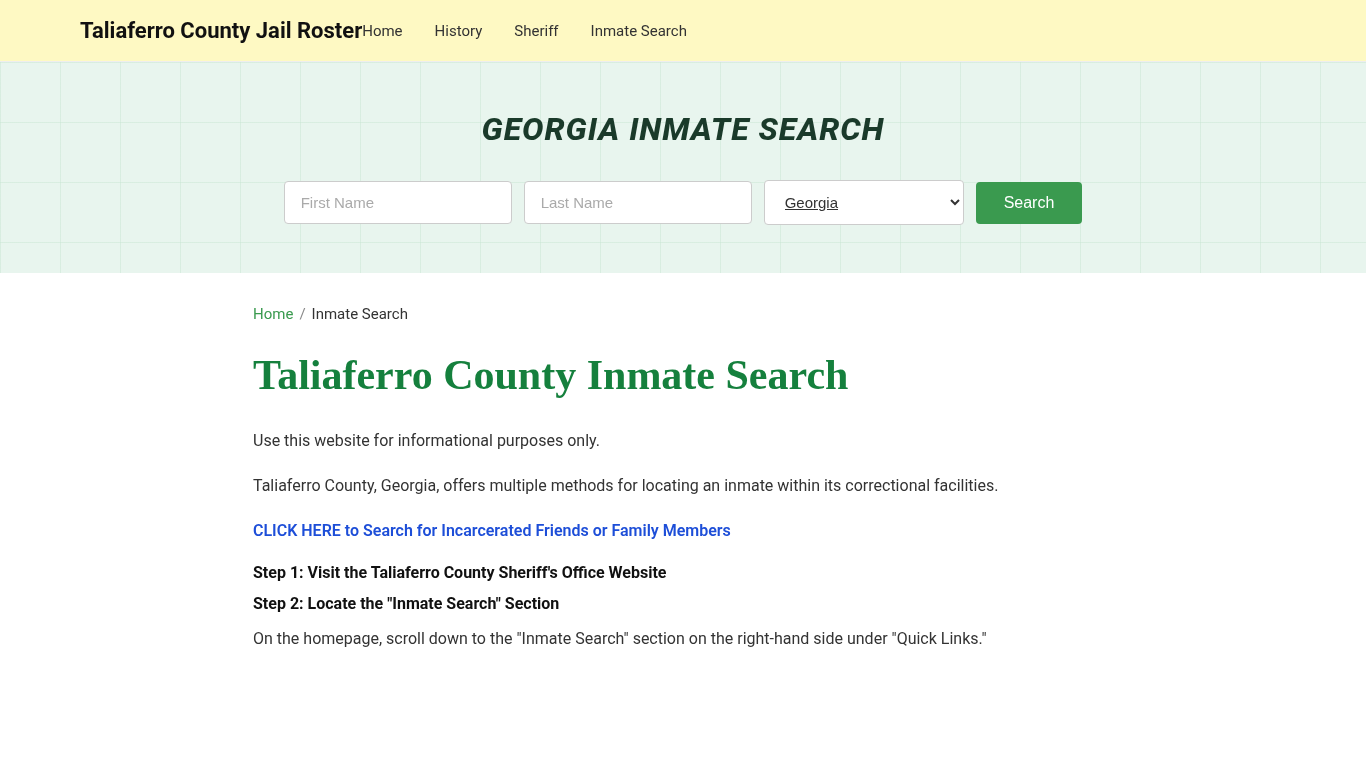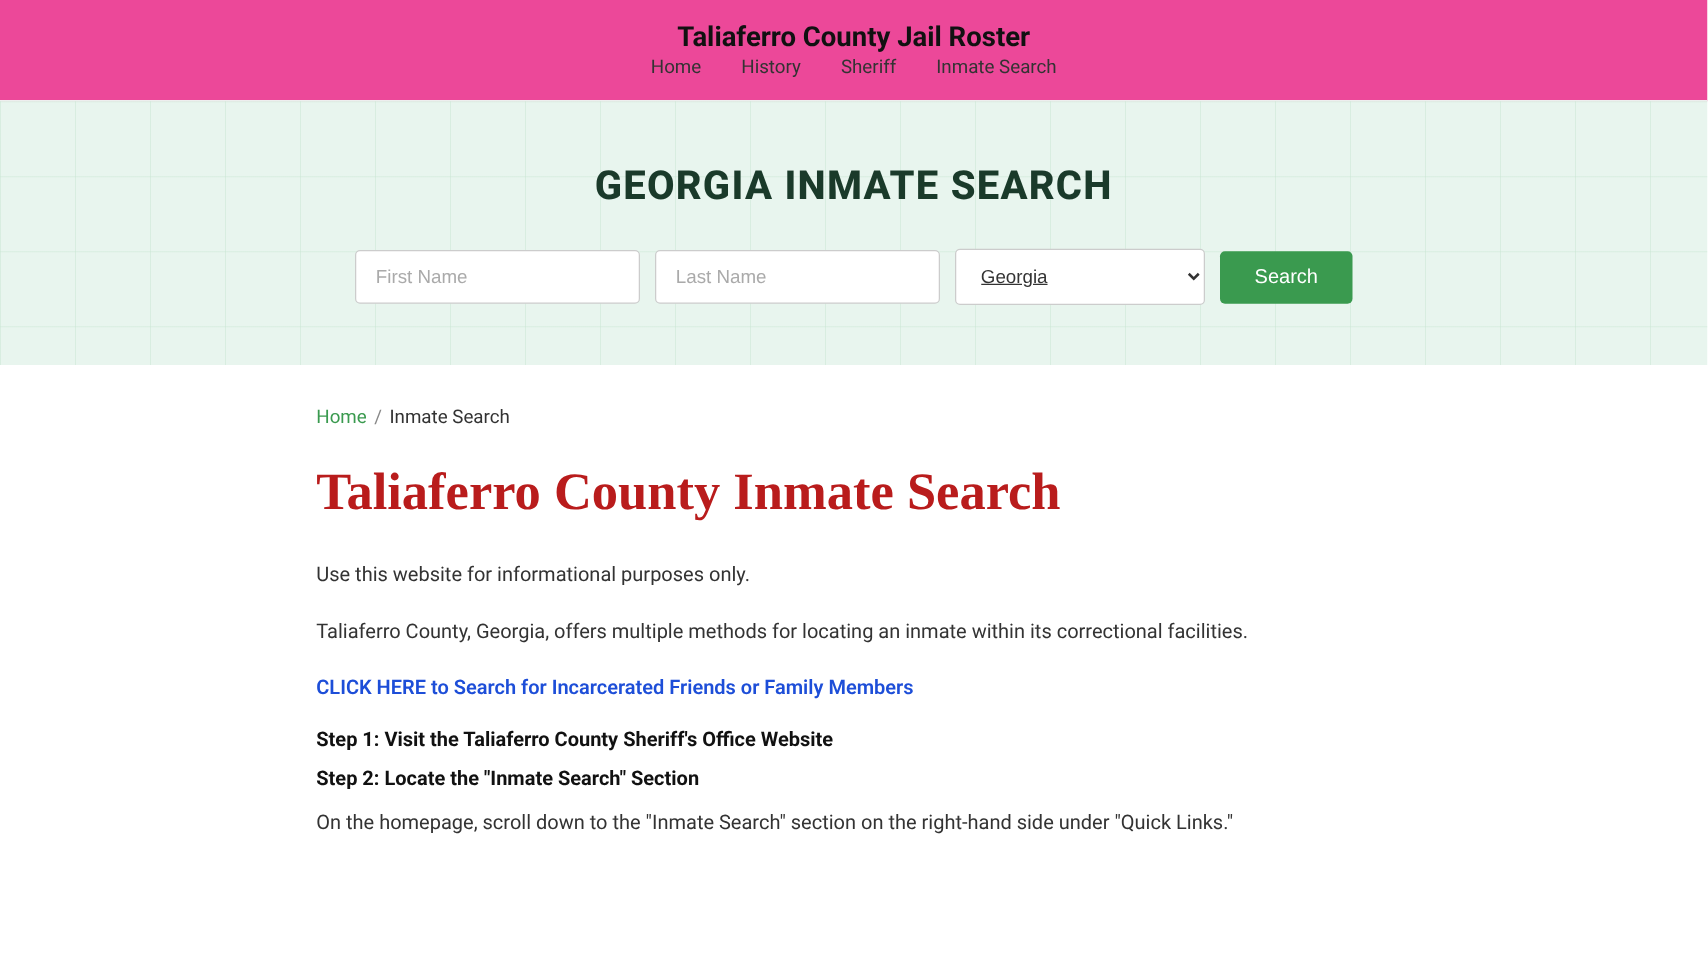--- a/index.html
+++ b/index.html
@@ -16,23 +16,22 @@
       width: 1366px;
       min-height: 768px;
     }
 
     
     .site-header {
       display: flex;
       align-items: center;
       justify-content: flex-start;
       padding: 18px 80px;
-      background: #ec4899;
+      background: #fef9c3;
       border-bottom: 1px solid #eee;
-      flex-direction: column;
     }
 
     .site-title {
       font-size: 22px;
       font-weight: 700;
       color: #111;
       text-decoration: none;
     }
 
     .nav-menu {
@@ -59,20 +58,21 @@
       text-align: center;
     }
 
     .hero-title {
       font-size: 32px;
       font-weight: 800;
       color: #1a3a2a;
       letter-spacing: 1px;
       margin-bottom: 32px;
       text-transform: uppercase;
+      font-style: italic;
     }
 
     .search-form {
       display: flex;
       align-items: center;
       justify-content: center;
       gap: 12px;
     }
 
     .search-form input[type="text"] {
@@ -141,21 +141,21 @@
     }
 
     .breadcrumb-current {
       color: #333;
     }
 
     
     .page-heading {
       font-size: 42px;
       font-weight: 800;
-      color: #b91c1c;
+      color: #15803d;
       margin-bottom: 28px;
       font-family: Georgia, 'Times New Roman', serif;
     }
 
     
     .body-text {
       font-size: 16px;
       line-height: 1.7;
       color: #333;
       margin-bottom: 18px;

